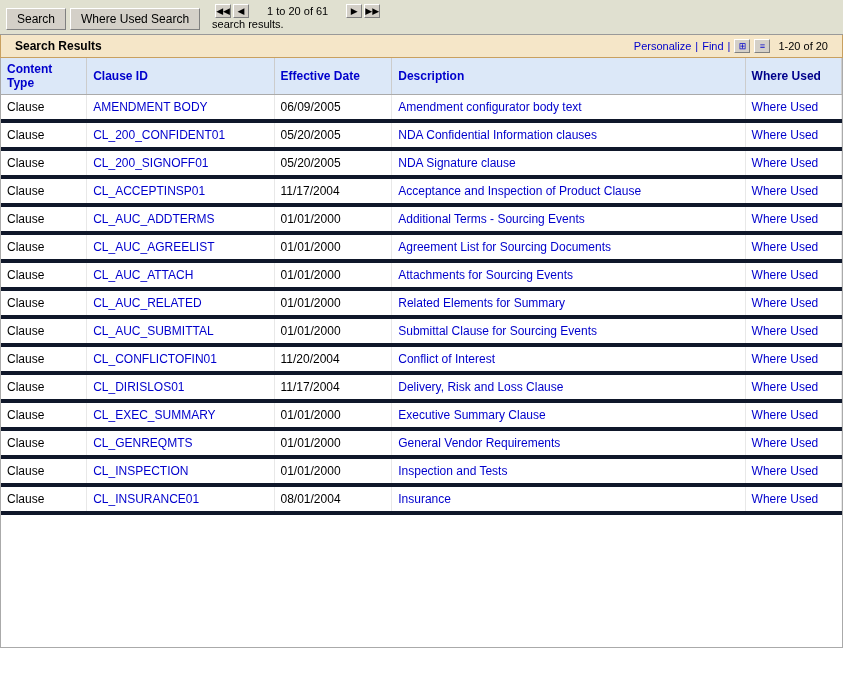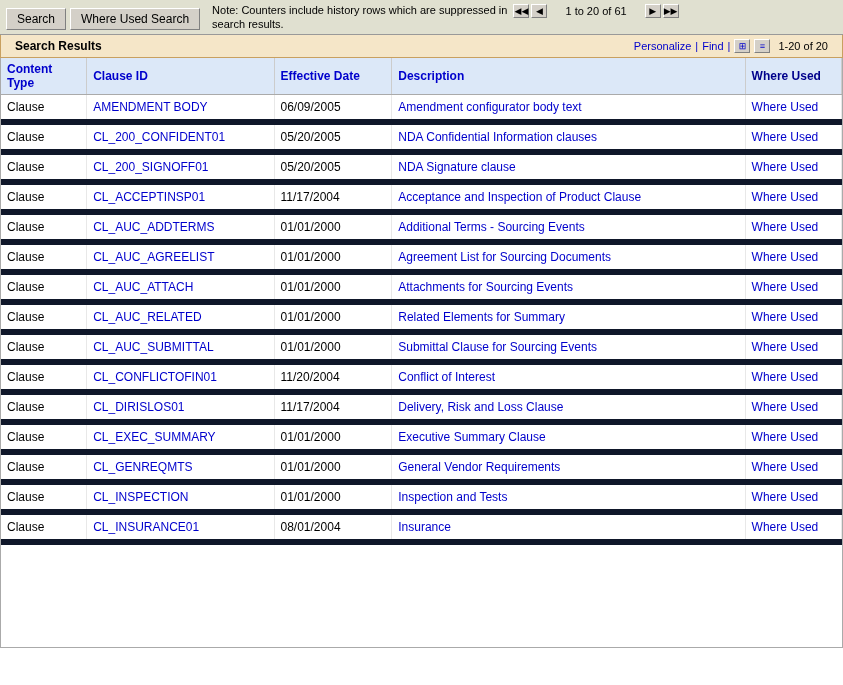--- a/index.html
+++ b/index.html
@@ -76,21 +76,21 @@
       background: #dce8f8;
       color: #00008b;
       font-weight: bold;
       padding: 4px 6px;
       border-bottom: 1px solid #aaa;
       border-right: 1px solid #ccc;
       text-align: left;
       white-space: nowrap;
     }
     .data-table tbody tr {
-      border-bottom: 6px solid #0f172a;
+      border-bottom: 4px solid #0f172a;
       margin-top: 24px;
     }
     .data-table tbody tr:nth-child(even) {
       background: #fff;
     }
     .data-table tbody tr:nth-child(odd) {
       background: #fff;
     }
     .data-table td {
       padding: 5px 6px;
@@ -133,21 +133,20 @@
   </style>
 </head>
 <body>
 
 <div class="outer">
 
   <div class="toolbar">
     <button class="toolbar-btn">Search</button>
     <button class="toolbar-btn">Where Used Search</button>
     <span class="toolbar-note">
-      <span>Note: Counters include history rows which are suppressed in</span>
       <span style="display:inline-flex;align-items:center;gap:2px;margin:0 3px;">
         <span class="icon-btn">◀◀</span>
         <span class="icon-btn">◀</span>
         <span class="nav-text">1 to 20 of 61</span>
         <span class="icon-btn">▶</span>
         <span class="icon-btn">▶▶</span>
       </span>
       <br><span>search results.</span>
     </span>
   </div>

